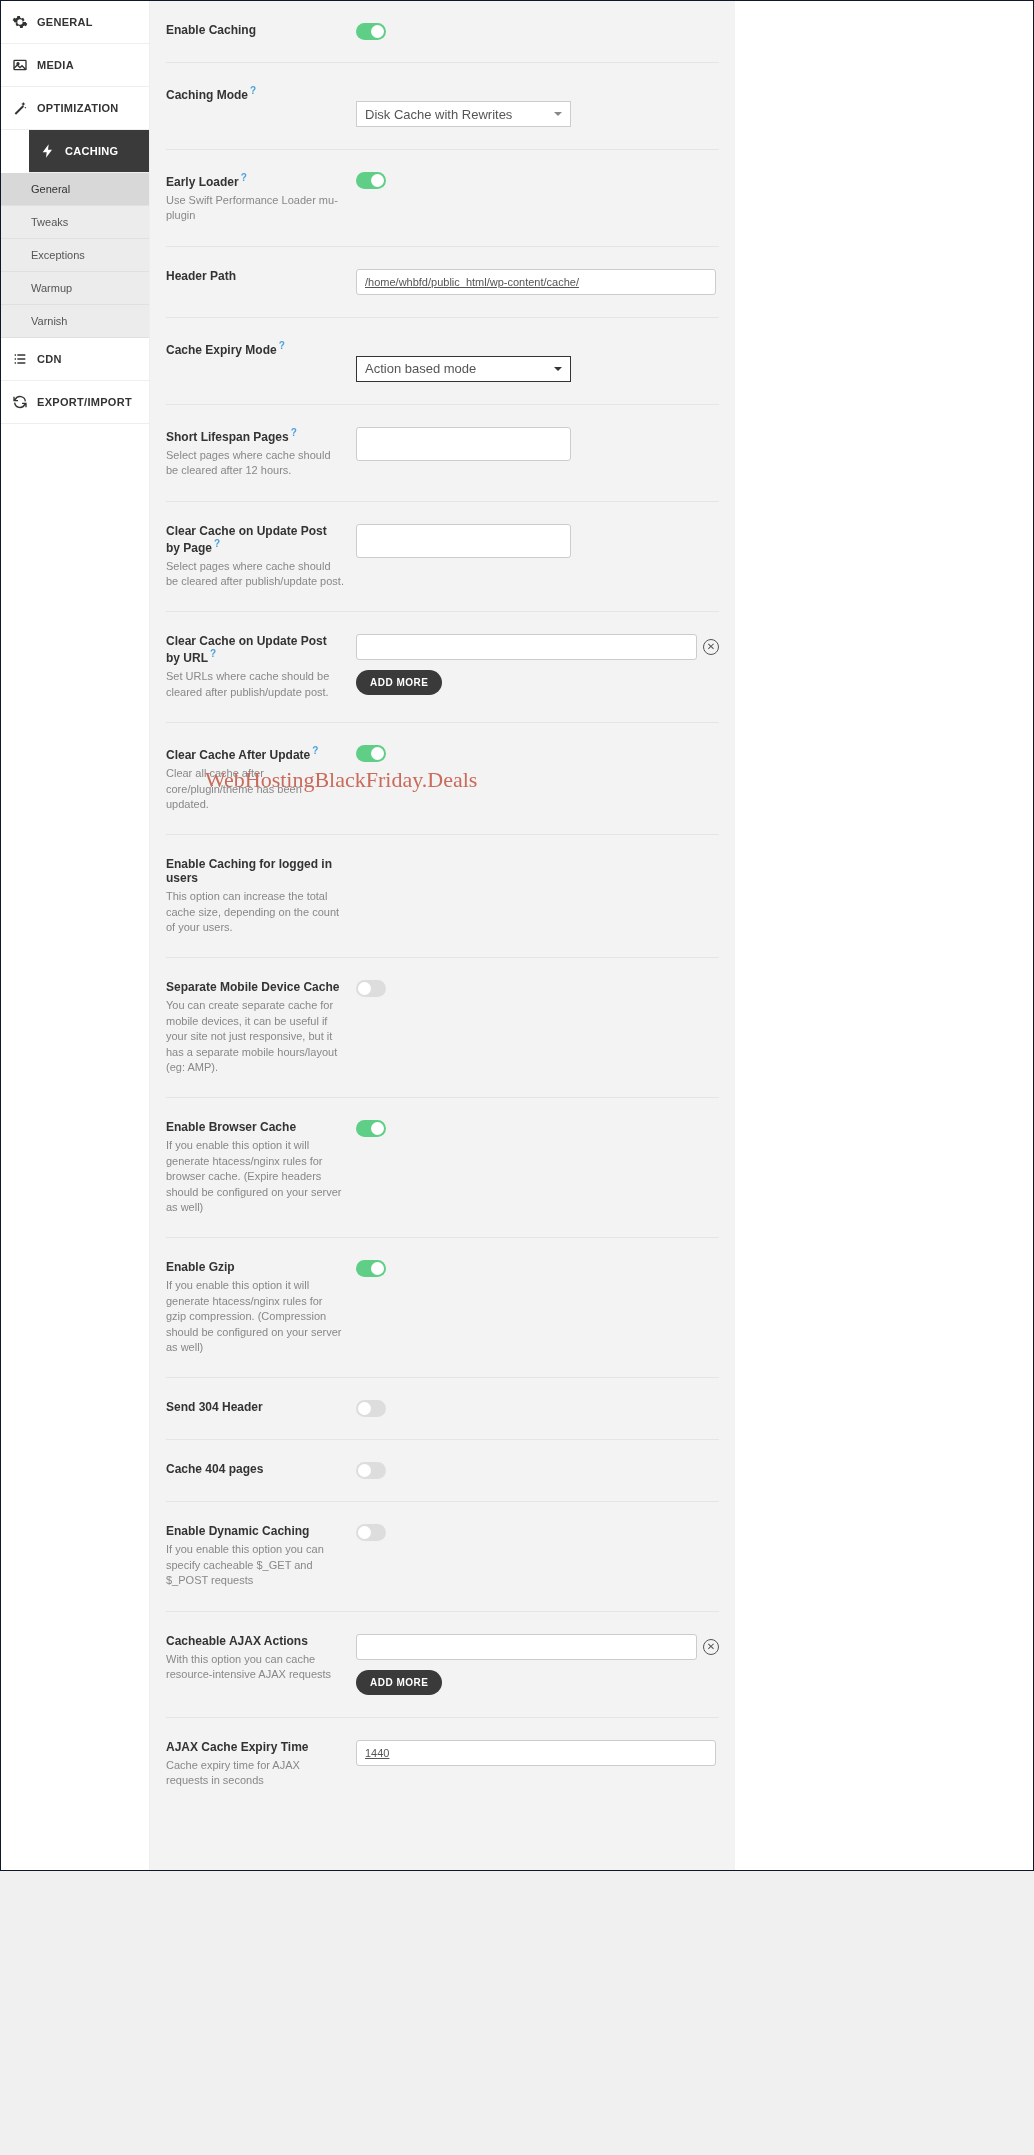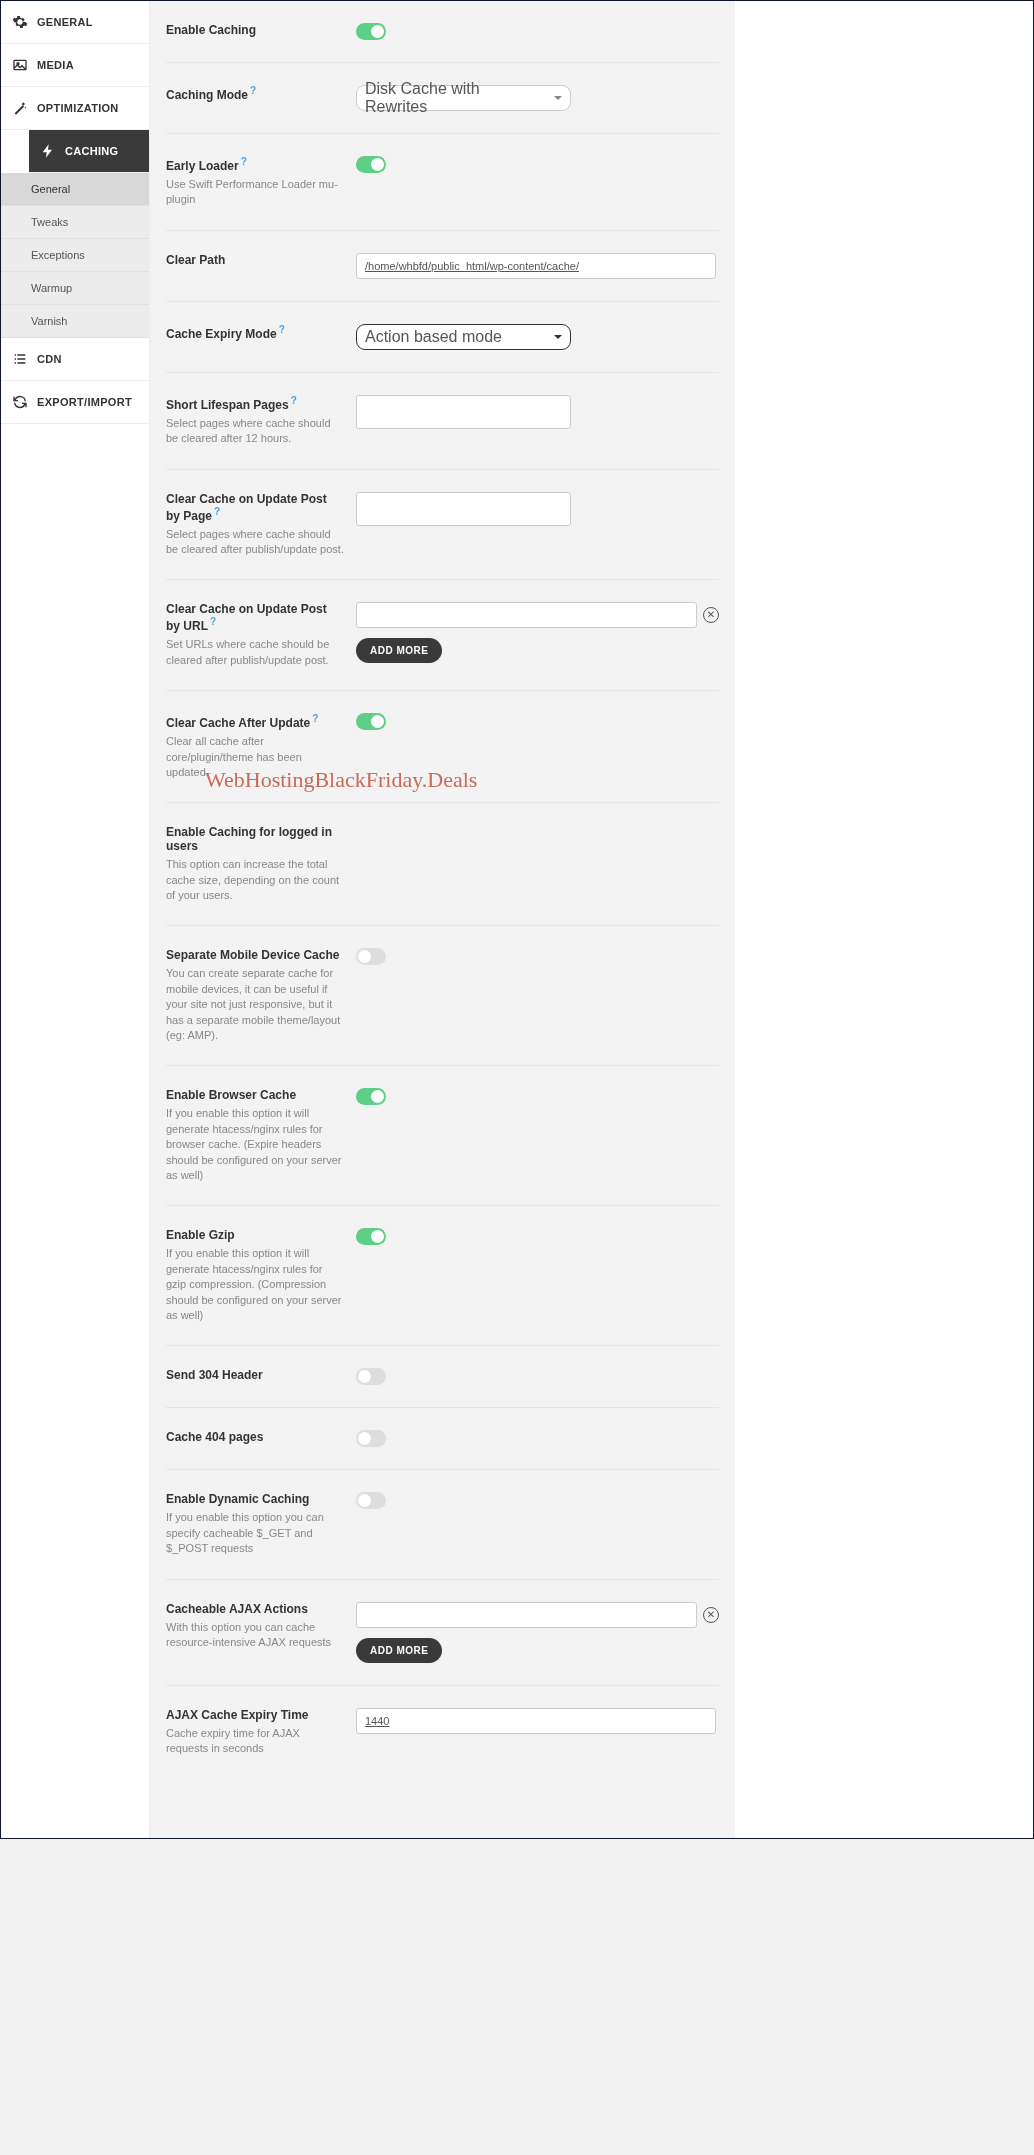--- a/index.html
+++ b/index.html
@@ -16,21 +16,21 @@
 .row:last-child { border-bottom: none; }
 .lbl { width: 190px; padding-right: 12px; }
 .lbl .title { font-weight: 700; font-size: 12px; color: #333; display: inline; }
 .lbl .desc { font-size: 11px; color: #888; margin-top: 4px; line-height: 1.4; }
 .help { color: #4aa3df; font-weight: 700; font-size: 10px; vertical-align: super; cursor: pointer; margin-left: 2px; }
 .ctrl { flex: 1; display: flex; align-items: flex-start; flex-direction: column; }
 .toggle { width: 30px; height: 17px; border-radius: 20px; position: relative; cursor: pointer; background: #ddd; }
 .toggle.on { background: #5fce87; }
 .toggle .knob { width: 13px; height: 13px; background: #fff; border-radius: 50%; position: absolute; top: 2px; left: 2px; transition: left .2s; }
 .toggle.on .knob { left: 15px; }
-.select { width: 215px; height: 26px; border: 1px solid #ccc; border-radius: 9px; background: #fff; padding: 0 24px 0 8px; font-size: 16px; color: #555; position: relative; display: flex; align-items: center; cursor: pointer; }
+.select { width: 215px; height: 26px; border: 1px solid #ccc; border-radius: 0; background: #fff; padding: 0 24px 0 8px; font-size: 13px; color: #555; position: relative; display: flex; align-items: center; cursor: pointer; margin-top: 16px; }
 .select.dark-border { border: 1px solid #333; }
 .select::after { content: ''; position: absolute; right: 8px; top: 10px; border: 4px solid transparent; border-top-color: #888; }
 .select.dark-border::after { border-top-color: #333; }
 .text-input { width: 100%; height: 26px; border: 1px solid #ccc; border-radius: 3px; padding: 0 8px; font-size: 11px; color: #555; background: #fff; text-decoration: underline; }
 .text-input.wide { width: 360px; }
 .tag-input { width: 215px; min-height: 34px; border: 1px solid #ccc; border-radius: 3px; background: #fff; }
 .input-row { display: flex; align-items: center; width: 100%; gap: 6px; }
 .input-row .text-input { flex: 1; }
 .remove-btn { width: 16px; height: 16px; border: 1.5px solid #555; border-radius: 50%; display: inline-flex; align-items: center; justify-content: center; font-size: 10px; cursor: pointer; color: #555; line-height: 1; }
 .add-more { margin-top: 10px; background: #3a3a3a; color: #fff; border: none; border-radius: 20px; padding: 7px 14px; font-size: 10px; font-weight: 700; letter-spacing: 0.5px; cursor: pointer; }
@@ -121,21 +121,21 @@
     <div class="row">
       <div class="lbl"><span class="title">Early Loader</span><span class="help">?</span><div class="desc">Use Swift Performance Loader mu-plugin</div></div>
       <div class="ctrl">
           <div class="toggle on">
             <div class="knob"></div>
           </div>
         </div>
     </div>
 
     <div class="row">
-      <div class="lbl"><span class="title">Clear Path</span></div>
+      <div class="lbl"><span class="title">Header Path</span></div>
       <div class="ctrl">
           <input class="text-input wide" value="/home/whbfd/public_html/wp-content/cache/" style="">
         </div>
     </div>
 
     <div class="row">
       <div class="lbl"><span class="title">Cache Expiry Mode</span><span class="help">?</span></div>
       <div class="ctrl">
           <div class="select dark-border">Action based mode</div>
         </div>
@@ -174,21 +174,21 @@
           </div>
         </div>
     </div>
 
     <div class="row">
       <div class="lbl"><span class="title">Enable Caching for logged in users</span><div class="desc">This option can increase the total cache size, depending on the count of your users.</div></div>
       <div class="ctrl"></div>
     </div>
 
     <div class="row">
-      <div class="lbl"><span class="title">Separate Mobile Device Cache</span><div class="desc">You can create separate cache for mobile devices, it can be useful if your site not just responsive, but it has a separate mobile theme/layout (eg: AMP).</div></div>
+      <div class="lbl"><span class="title">Separate Mobile Device Cache</span><div class="desc">You can create separate cache for mobile devices, it can be useful if your site not just responsive, but it has a separate mobile hours/layout (eg: AMP).</div></div>
       <div class="ctrl">
           <div class="toggle">
             <div class="knob"></div>
           </div>
         </div>
     </div>
 
     <div class="row">
       <div class="lbl"><span class="title">Enable Browser Cache</span><div class="desc">If you enable this option it will generate htacess/nginx rules for browser cache. (Expire headers should be configured on your server as well)</div></div>
       <div class="ctrl">

